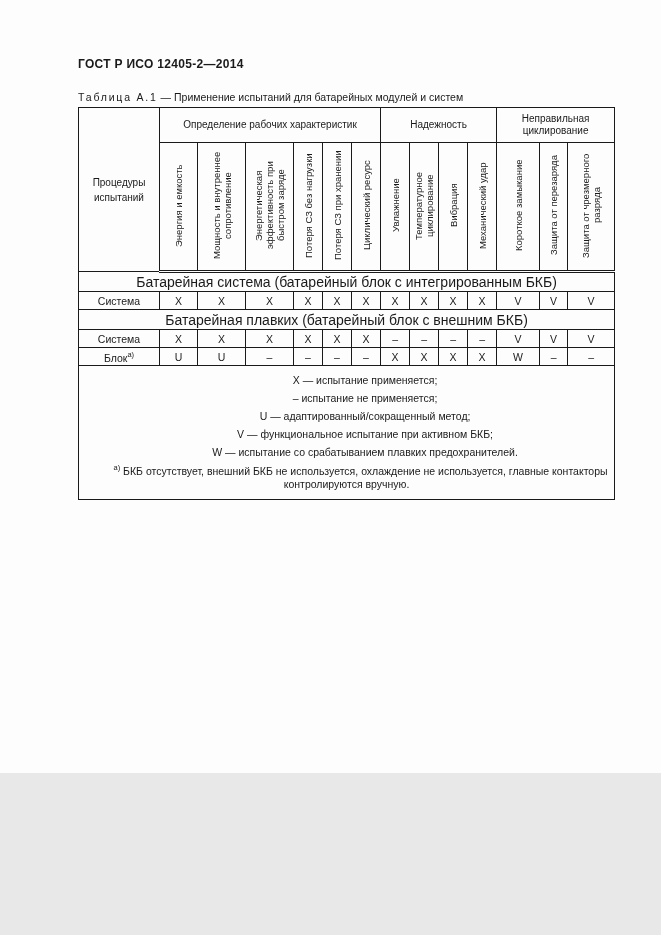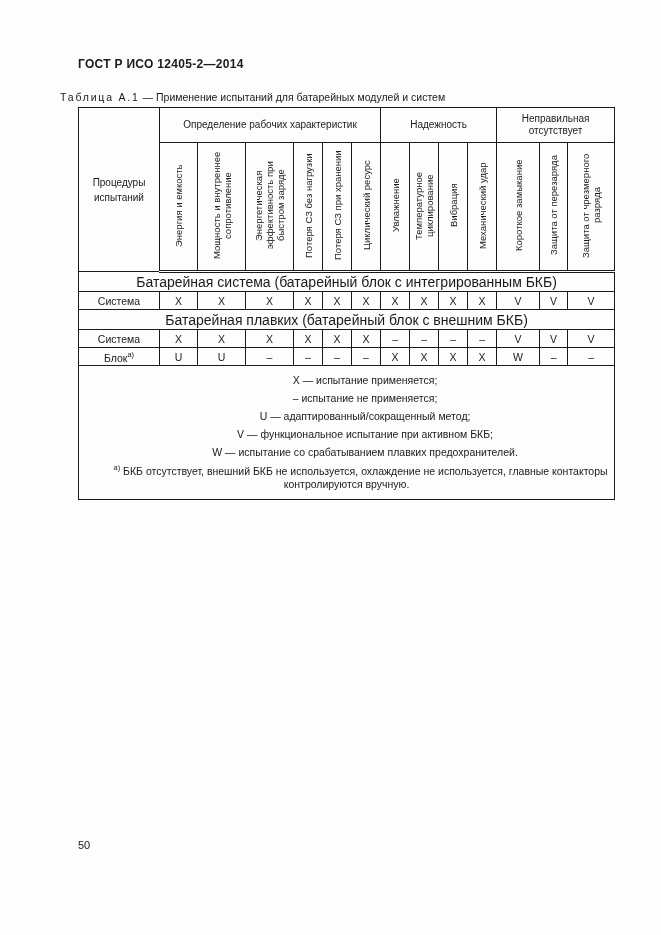--- a/index.html
+++ b/index.html
@@ -1,30 +1,30 @@
 <!DOCTYPE html>
 <html><head>
 <meta charset="utf-8">
 <style>
   * { margin: 0; padding: 0; box-sizing: border-box; }
   html, body { background: #e8e8e8; }
   body { font-family: "Liberation Sans", sans-serif; color: #1a1a1a; }
   .page {
     position: relative;
-    width: 661px; height: 935px;
+    width: 661px; height: 773px;
     background: #fdfdfd;
     margin: 0 auto;
     overflow: hidden;
   }
   .doc-header {
     position: absolute; left: 78px; top: 57px;
     font-size: 12px; font-weight: bold; letter-spacing: .3px;
   }
   .caption {
-    position: absolute; left: 60px; top: 91px;
+    position: absolute; left: 78px; top: 91px;
     font-size: 10.5px; width: 540px; white-space: nowrap;
   }
   .caption-label { letter-spacing: 1.8px; }
   table.gost {
     position: absolute; left: 78px; top: 107px;
     border-collapse: collapse; table-layout: fixed;
     width: 537px;
     font-size: 10.5px;
   }
   table.gost th, table.gost td {
@@ -106,21 +106,21 @@
         <col style="width:29px">
         <col style="width:43px">
       <col style="width:28px">
         <col style="width:47px">
     </colgroup>
   <thead>
         <tr>
           <th class="corner" rowspan="2">Процедуры испытаний</th>
           <th class="group" colspan="6">Определение рабочих характеристик</th>
           <th class="group" colspan="4">Надежность</th>
-          <th class="group" colspan="3">Неправильная отсутствует</th>
+          <th class="group" colspan="3">Неправильная циклирование</th>
         </tr>
         <tr class="colrow">
           <th class="rot"><span class="rot-text">Энергия и емкость</span></th>
           <th class="rot"><span class="rot-text">Мощность и внутреннее сопротивление</span></th>
           <th class="rot"><span class="rot-text">Энергетическая эффективность при быстром заряде</span></th>
           <th class="rot"><span class="rot-text">Потеря СЗ без нагрузки</span></th>
           <th class="rot"><span class="rot-text">Потеря СЗ при хранении</span></th>
           <th class="rot"><span class="rot-text">Циклический ресурс</span></th>
           <th class="rot"><span class="rot-text">Увлажнение</span></th>
           <th class="rot"><span class="rot-text">Температурное циклирование</span></th>

